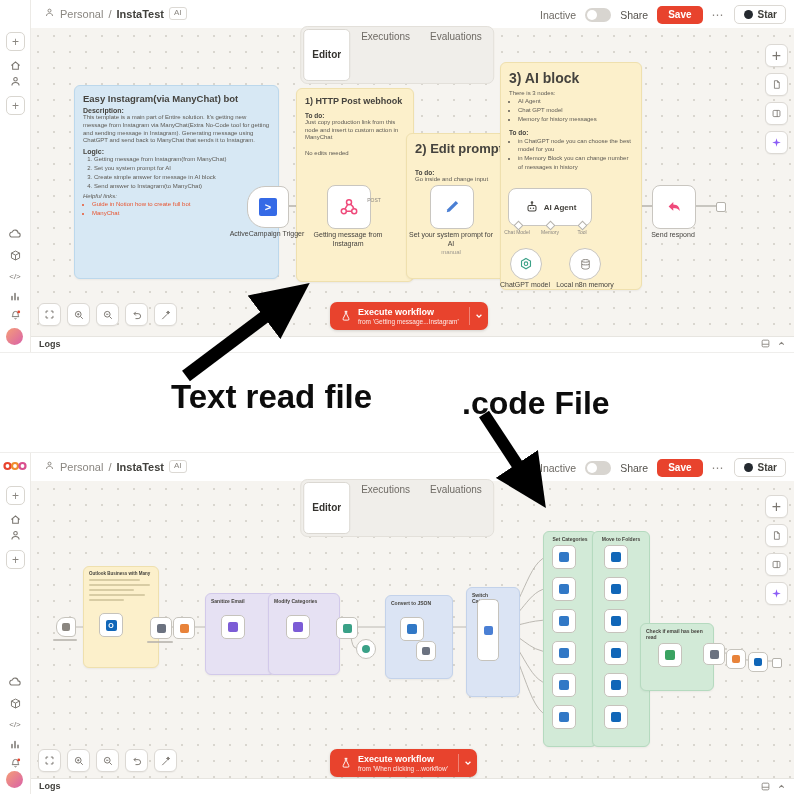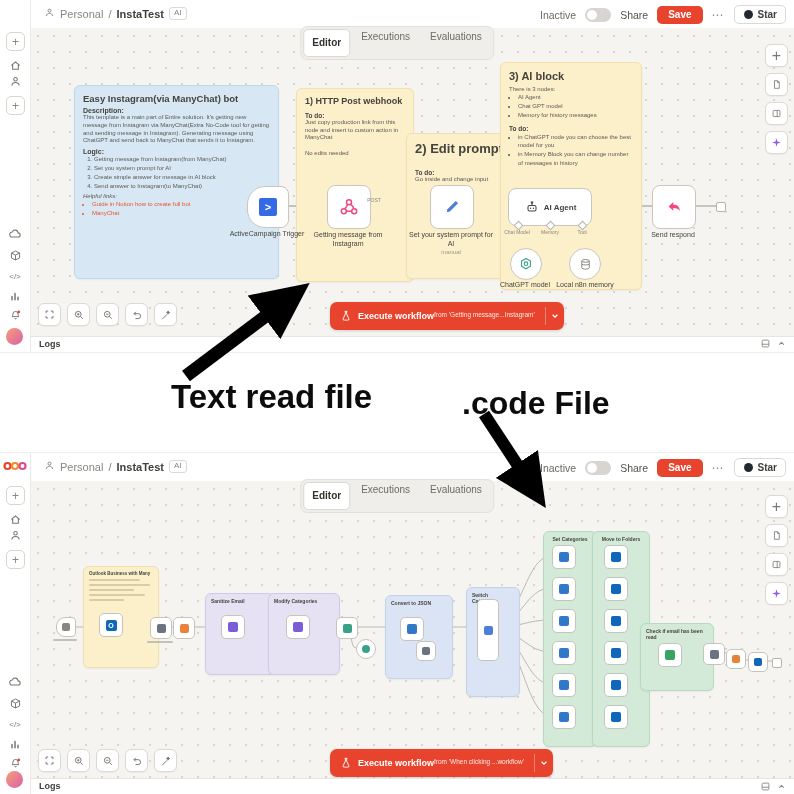--- a/index.html
+++ b/index.html
@@ -26,21 +26,21 @@
   .toggle{width:26px;height:14px;border-radius:7px;background:#d8d5d0;position:relative}
   .toggle .knob{position:absolute;left:2px;top:2px;width:10px;height:10px;border-radius:50%;background:#fff}
   .btn-share{font-size:10.5px;color:#55524d}
   .btn-save{background:#e8432d;color:#fff;font-size:10px;font-weight:bold;border-radius:5px;padding:4px 11px;line-height:1}
   .btn-more{font-size:12px;color:#8a8680;letter-spacing:1px}
   .btn-star{display:flex;align-items:center;gap:4px;border:1px solid #dcd9d4;border-radius:5px;background:#fff;padding:3px 8px;font-size:10px;color:#41403c;font-weight:bold}
 
   
   .tabs{position:absolute;left:50%;transform:translateX(-50%);top:26px;display:flex;background:#f0eeea;border:1px solid #e3e0da;border-radius:7px;padding:2px;z-index:7;gap:2px}
   .tab{font-size:10px;color:#6e6a64;padding:3px 9px;line-height:1;border-radius:5px}
-  .tab.active{background:#fff;border:1px solid #dbd8d2;color:#34322e;font-weight:bold;padding:8px 8px}
+  .tab.active{background:#fff;border:1px solid #dbd8d2;color:#34322e;font-weight:bold;padding:20px 8px}
 
   
   .canvas{position:absolute;left:30px;right:0;top:28px;bottom:15px;background:#f6f4f0;background-image:radial-gradient(#d9d6cf 0.8px,transparent 1px);background-size:16px 16px;z-index:1}
   .rtb{position:absolute;right:6px;display:flex;flex-direction:column;gap:6px;z-index:6}
   .rtb-btn,.ztb-btn{width:21px;height:21px;background:#fff;border:1px solid #dcd9d4;border-radius:6px;display:flex;align-items:center;justify-content:center;color:#7a7670;box-shadow:0 1px 1px rgba(0,0,0,.04)}
   .ztb{position:absolute;display:flex;gap:6px;z-index:6}
 
   
   .sticky{position:absolute;border-radius:6px;padding:7px 8px;z-index:2;overflow:hidden;box-shadow:0 1px 2px rgba(0,0,0,.05)}
   .yellow{background:#fcf0cb;border:1px solid #efe0ae}
@@ -66,21 +66,21 @@
   .port-lab{position:absolute;z-index:3;font-size:5px;color:#8a8680;text-align:center}
   .diamond{position:absolute;width:5px;height:5px;background:#fff;border:1px solid #b5b2ab;transform:rotate(45deg);z-index:4}
   .mnode{position:absolute;background:#fff;border:1px solid #c6c3bc;border-radius:5px;z-index:3;display:flex;align-items:center;justify-content:center}
   .isq{border-radius:2px;display:flex;align-items:center;justify-content:center;color:#fff;font-weight:bold}
   .lbl-bar{position:absolute;height:2px;background:#b6b3ac;border-radius:1px;z-index:3;opacity:.8}
   .endcap{position:absolute;width:8px;height:8px;background:#fff;border:1.5px solid #b5b2ab;border-radius:2px;z-index:3}
 
   
   .exec{position:absolute;height:28px;display:flex;align-items:stretch;background:#e8432d;border-radius:7px;color:#fff;z-index:6;box-shadow:0 1px 3px rgba(0,0,0,.15)}
   .exec-main{display:flex;align-items:center;gap:6px;padding:0 10px}
-  .exec-txt{display:flex;justify-content:center;line-height:1.2}
+  .exec-txt{display:flex;flex-direction:column;justify-content:center;line-height:1.2}
   .exec-title{font-size:9px;font-weight:bold}
   .exec-sub{font-size:6.5px;opacity:.88}
   .exec-div{width:1px;background:rgba(255,255,255,.35);margin:5px 0}
   .exec-chev{display:flex;align-items:center;justify-content:center;width:18px}
 
   
   .logs{position:absolute;left:30px;right:0;bottom:0;height:15px;background:#fff;border-top:1px solid #e7e5e0;z-index:7}
   .logs-lab{position:absolute;left:9px;top:2px;font-size:9px;font-weight:bold;color:#41403c}
   .logs-icons{position:absolute;right:8px;top:2px;display:flex;gap:7px;color:#8a8680}
 
@@ -236,21 +236,21 @@
     <div class="st-p" style="font-size:6px;margin-top:8px">No edits needed</div>
   </div>
 
   <div class="sticky yellow" style="left:406px;top:133px;width:96px;height:130px">
     <div class="st-title" style="font-size:13px;margin-bottom:13px">2) Edit prompt</div>
     <div class="st-h" style="font-size:6.5px">To do:</div>
     <div class="st-p" style="font-size:6px;line-height:1.3">Go inside and change input</div>
   </div>
 
   <div class="sticky yellow" style="left:500px;top:62px;width:124px;height:212px">
-    <div class="st-title" style="font-size:11px;margin-bottom:4px">3) AI block</div>
+    <div class="st-title" style="font-size:14px;margin-bottom:4px">3) AI block</div>
     <div class="st-p" style="font-size:6px">There is 3 nodes:</div>
     <ul style="font-size:6px;line-height:1.35" class="st-p">
       <li>AI Agent</li>
       <li>Chat GPT model</li>
       <li>Memory for history messages</li>
     </ul>
     <div class="st-h" style="font-size:6.5px;margin-top:6px">To do:</div>
     <ul style="font-size:6px;line-height:1.35" class="st-p">
       <li>in ChatGPT node you can choose the best model for you</li>
       <li>in Memory Block you can change number of messages in history</li>

